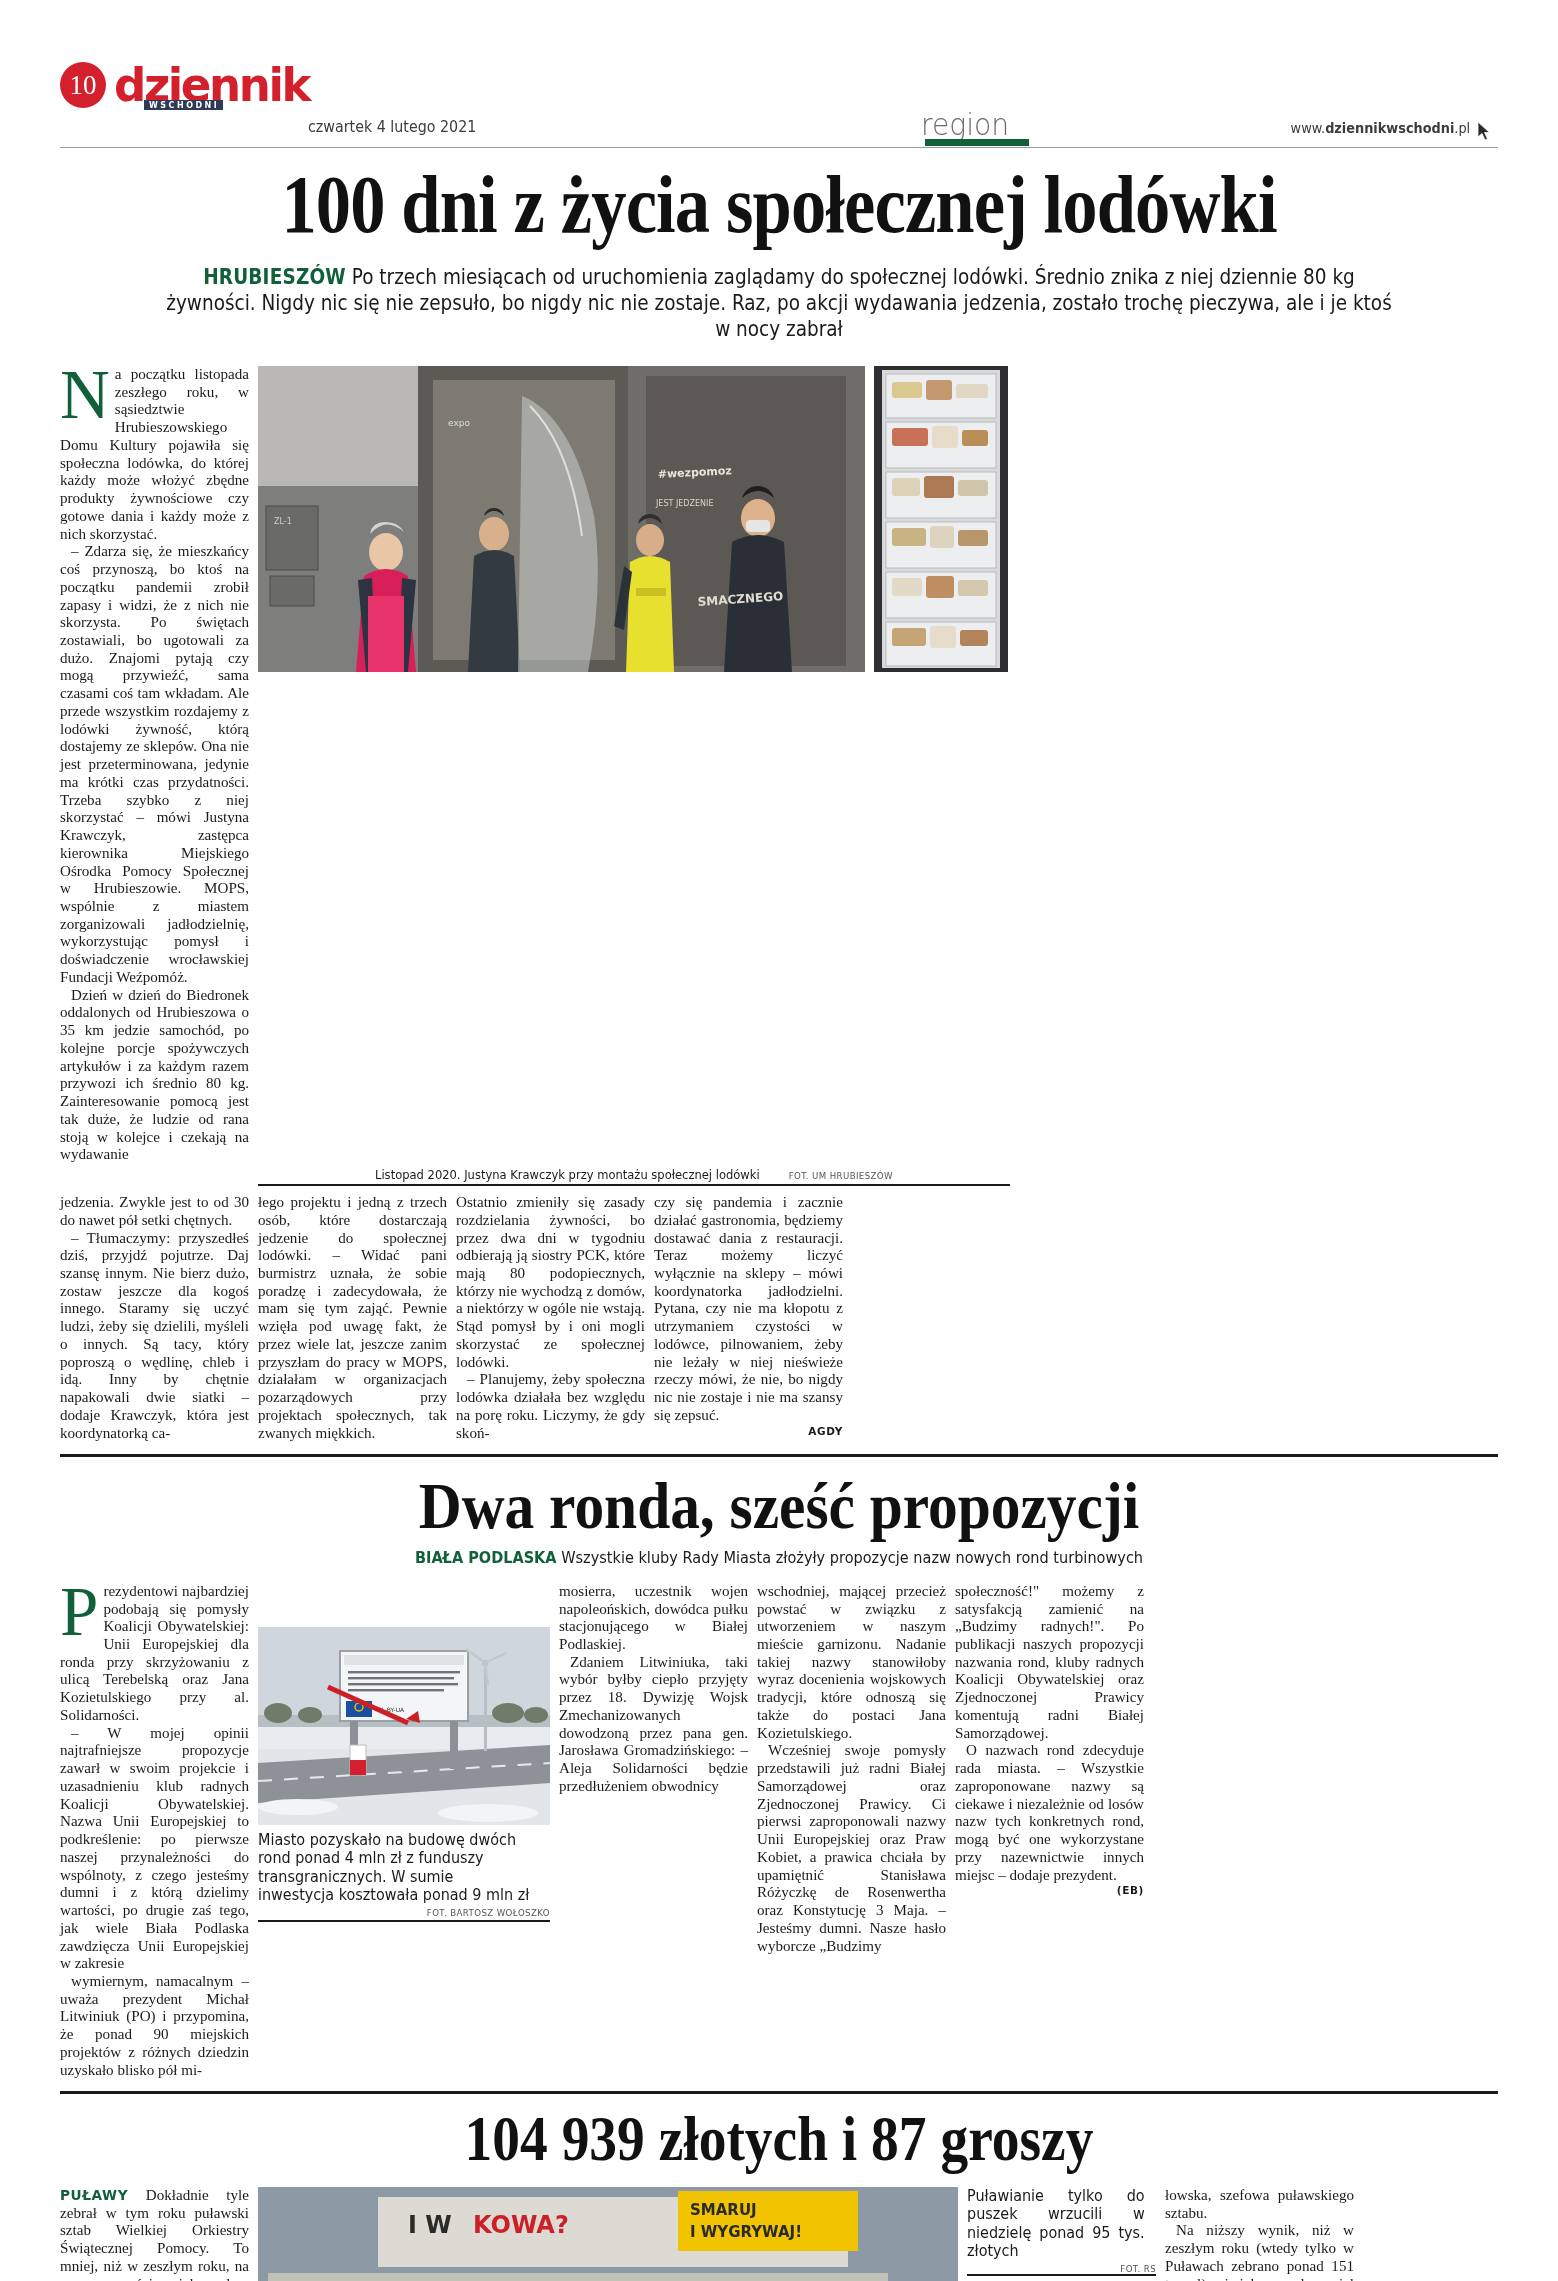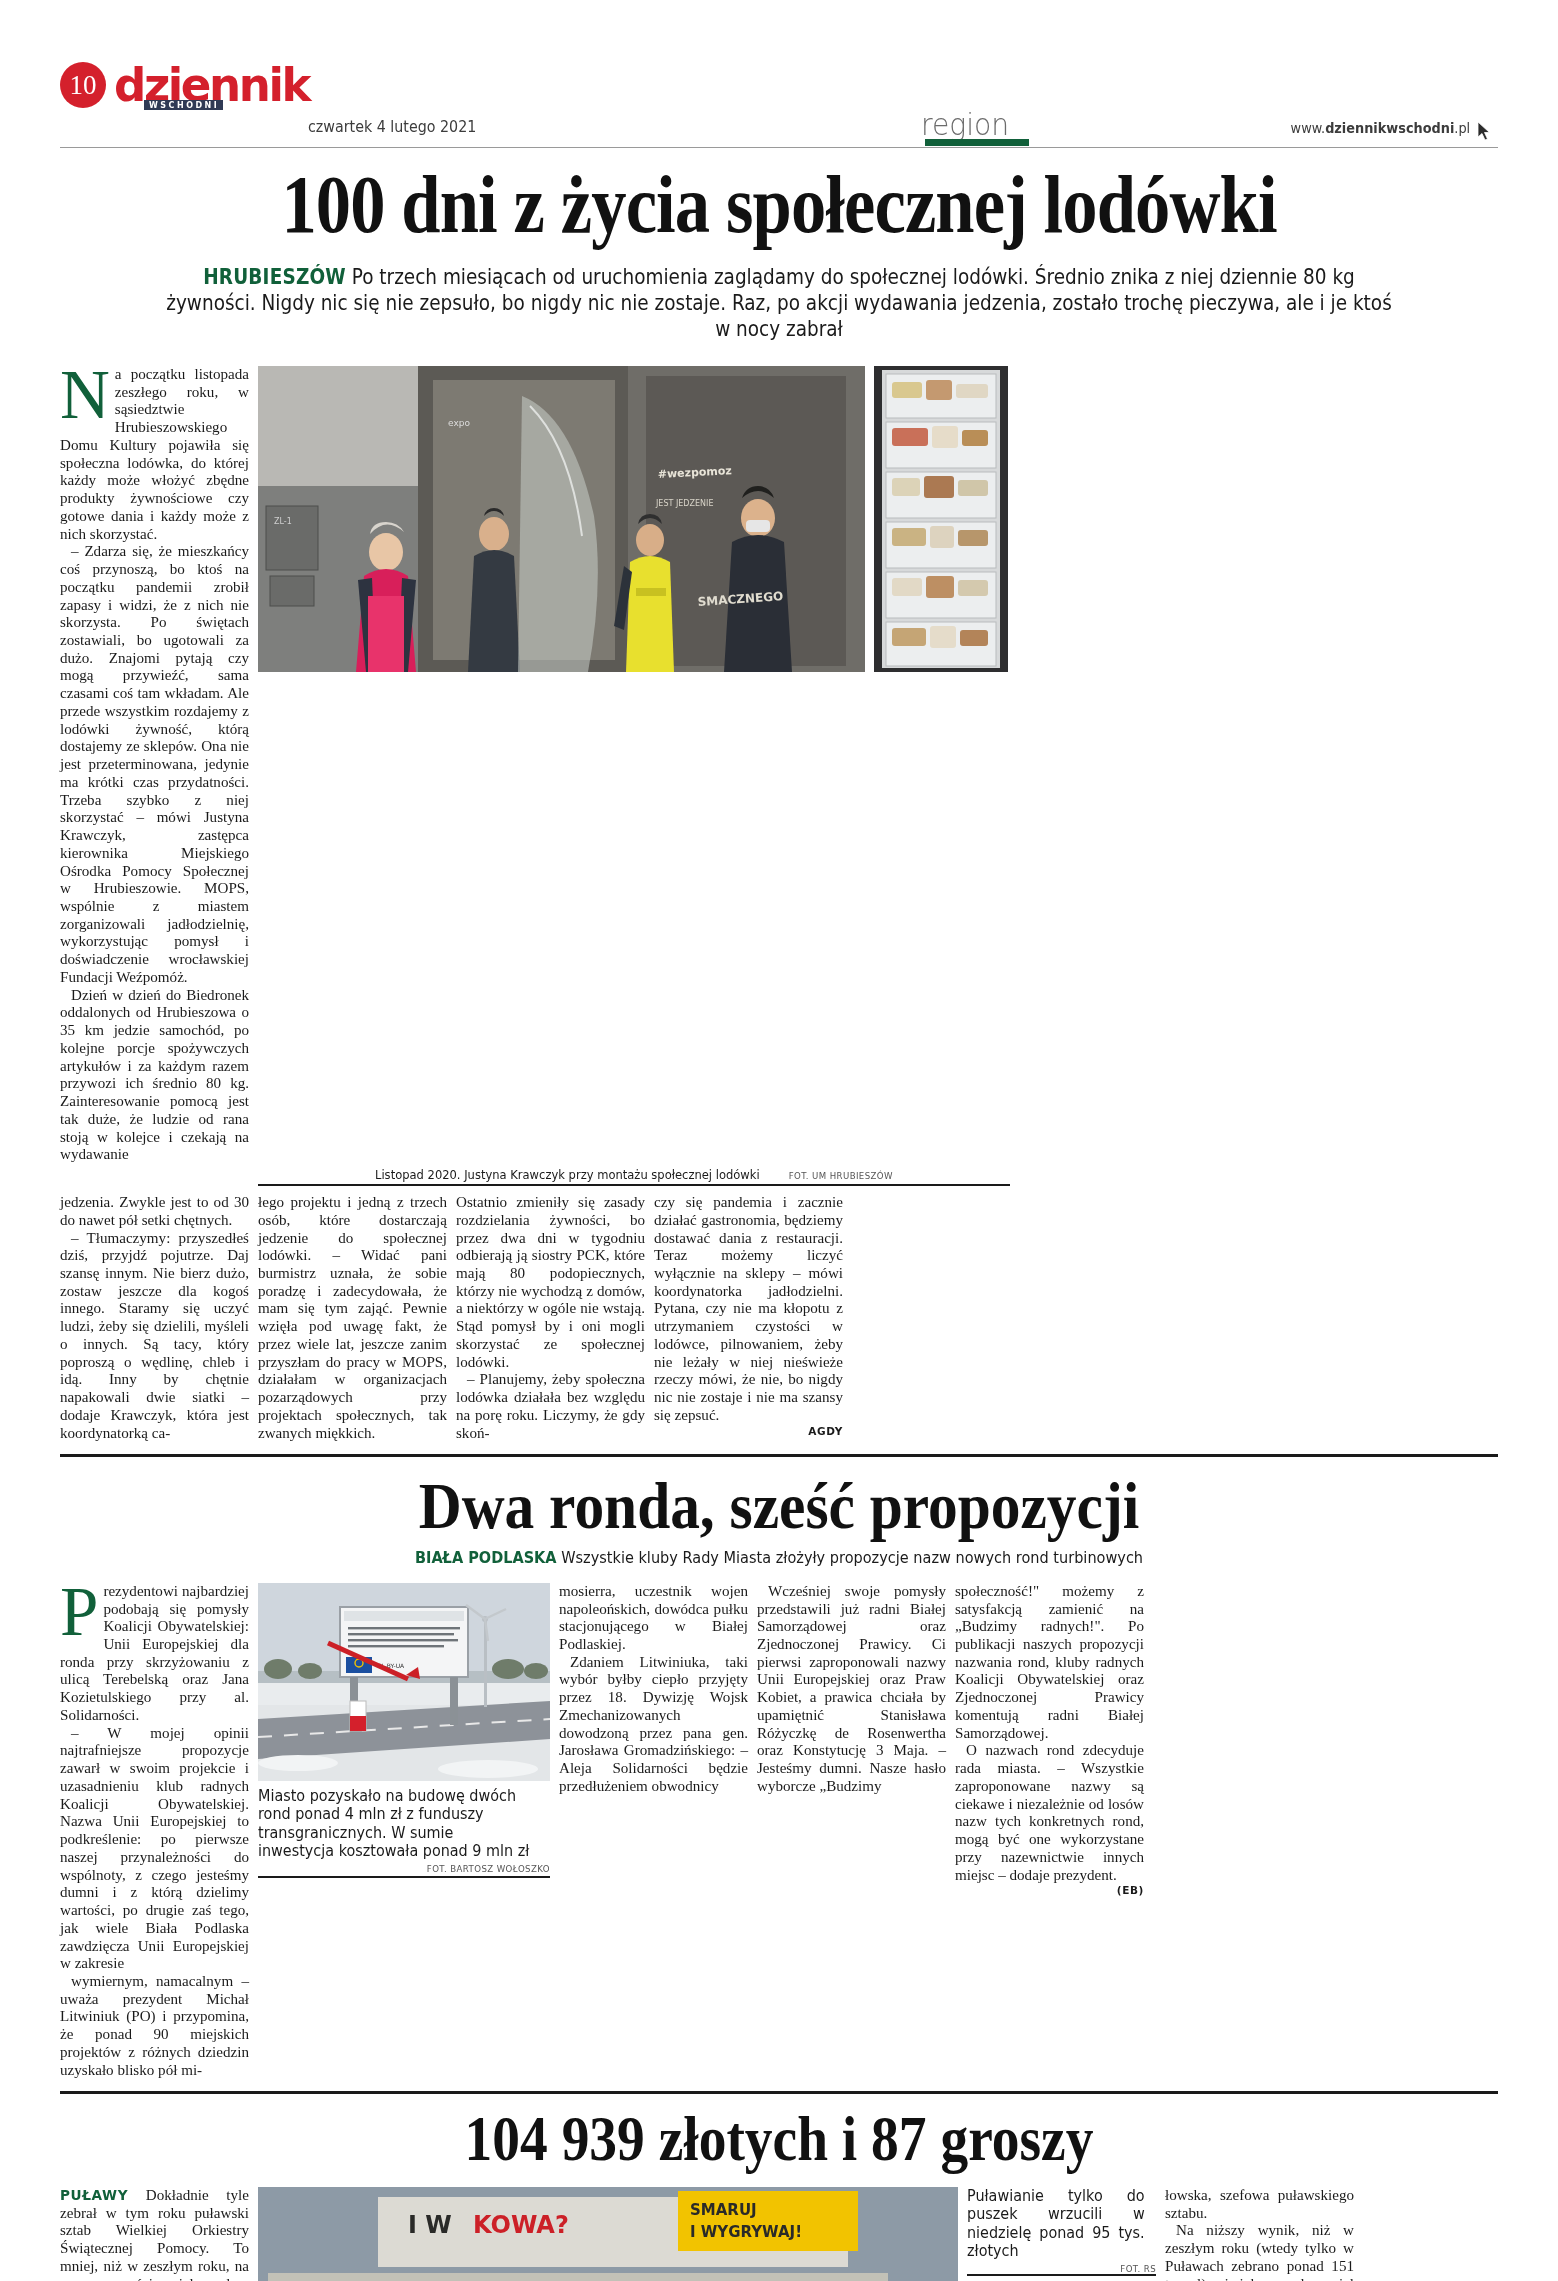--- a/index.html
+++ b/index.html
@@ -362,21 +362,21 @@
     <span class="city">BIAŁA PODLASKA</span><span> Wszystkie kluby Rady Miasta złożyły propozycje nazw nowych rond turbinowych</span>
   </div>
 
   <div class="art2">
     <div class="a2col">
       <p class="first"><span class="dropcap">P</span><span>rezydentowi najbardziej podobają się pomysły Koalicji Obywatelskiej: Unii Europejskiej dla ronda przy skrzyżowaniu z ulicą Terebelską oraz Jana Kozietulskiego przy al. Solidarności.</span></p>
       <p>– W mojej opinii najtrafniejsze propozycje zawarł w swoim projekcie i uzasadnieniu klub radnych Koalicji Obywatelskiej. Nazwa Unii Europejskiej to podkreślenie: po pierwsze naszej przynależności do wspólnoty, z czego jesteśmy dumni i z którą dzielimy wartości, po drugie zaś tego, jak wiele Biała Podlaska zawdzięcza Unii Europejskiej w zakresie</p>
       <p>wymiernym, namacalnym – uważa prezydent Michał Litwiniuk (PO) i przypomina, że ponad 90 miejskich projektów z różnych dziedzin uzyskało blisko pół mi-</p>
     </div>
 
-    <div style="width:292px;">
+    <div style="width:292px;margin-top:44px;">
       <div class="photo2">
         <svg width="292" height="198" viewBox="0 0 292 198">
           <rect width="292" height="198" fill="#c6cdd4"></rect>
           <rect y="0" width="292" height="96" fill="#cfd6dd"></rect>
           <rect y="96" width="292" height="26" fill="#e9ecee"></rect>
           <rect y="122" width="292" height="76" fill="#e3e6e8"></rect>
 
           <path d="M0 136 L292 118 L292 156 L0 176 z" fill="#8d9299"></path>
           <path d="M0 154 L292 136" stroke="#e8e8e8" stroke-width="2" stroke-dasharray="14 12"></path>
 
@@ -418,20 +418,21 @@
       </div>
       <div class="cap2">Miasto pozyskało na budowę dwóch rond ponad 4 mln zł z funduszy transgranicznych. W sumie inwestycja kosztowała ponad 9 mln zł</div>
       <div class="cap2credit">FOT. BARTOSZ WOŁOSZKO</div>
     </div>
 
     <div class="a2col">
       <p class="first">mosierra, uczestnik wojen napoleońskich, dowódca pułku stacjonującego w Białej Podlaskiej.</p>
       <p>Zdaniem Litwiniuka, taki wybór byłby ciepło przyjęty przez 18. Dywizję Wojsk Zmechanizowanych dowodzoną przez pana gen. Jarosława Gromadzińskiego: – Aleja Solidarności będzie przedłużeniem obwodnicy</p>
     </div>
     <div class="a2col">
+      <p class="first">wschodniej, mającej przecież powstać w związku z utworzeniem w naszym mieście garnizonu. Nadanie takiej nazwy stanowiłoby wyraz docenienia wojskowych tradycji, które odnoszą się także do postaci Jana Kozietulskiego.</p>
       <p>Wcześniej swoje pomysły przedstawili już radni Białej Samorządowej oraz Zjednoczonej Prawicy. Ci pierwsi zaproponowali nazwy Unii Europejskiej oraz Praw Kobiet, a prawica chciała by upamiętnić Stanisława Różyczkę de Rosenwertha oraz Konstytucję 3 Maja. – Jesteśmy dumni. Nasze hasło wyborcze „Budzimy</p>
     </div>
     <div class="a2col">
       <p class="first">społeczność!" możemy z satysfakcją zamienić na „Budzimy radnych!". Po publikacji naszych propozycji nazwania rond, kluby radnych Koalicji Obywatelskiej oraz Zjednoczonej Prawicy komentują radni Białej Samorządowej.</p>
       <p>O nazwach rond zdecyduje rada miasta. – Wszystkie zaproponowane nazwy są ciekawe i niezależnie od losów nazw tych konkretnych rond, mogą być one wykorzystane przy nazewnictwie innych miejsc – dodaje prezydent.</p>
       <div class="byline">(EB)</div>
     </div>
   </div>
 
   <div class="hr-thick"></div>

